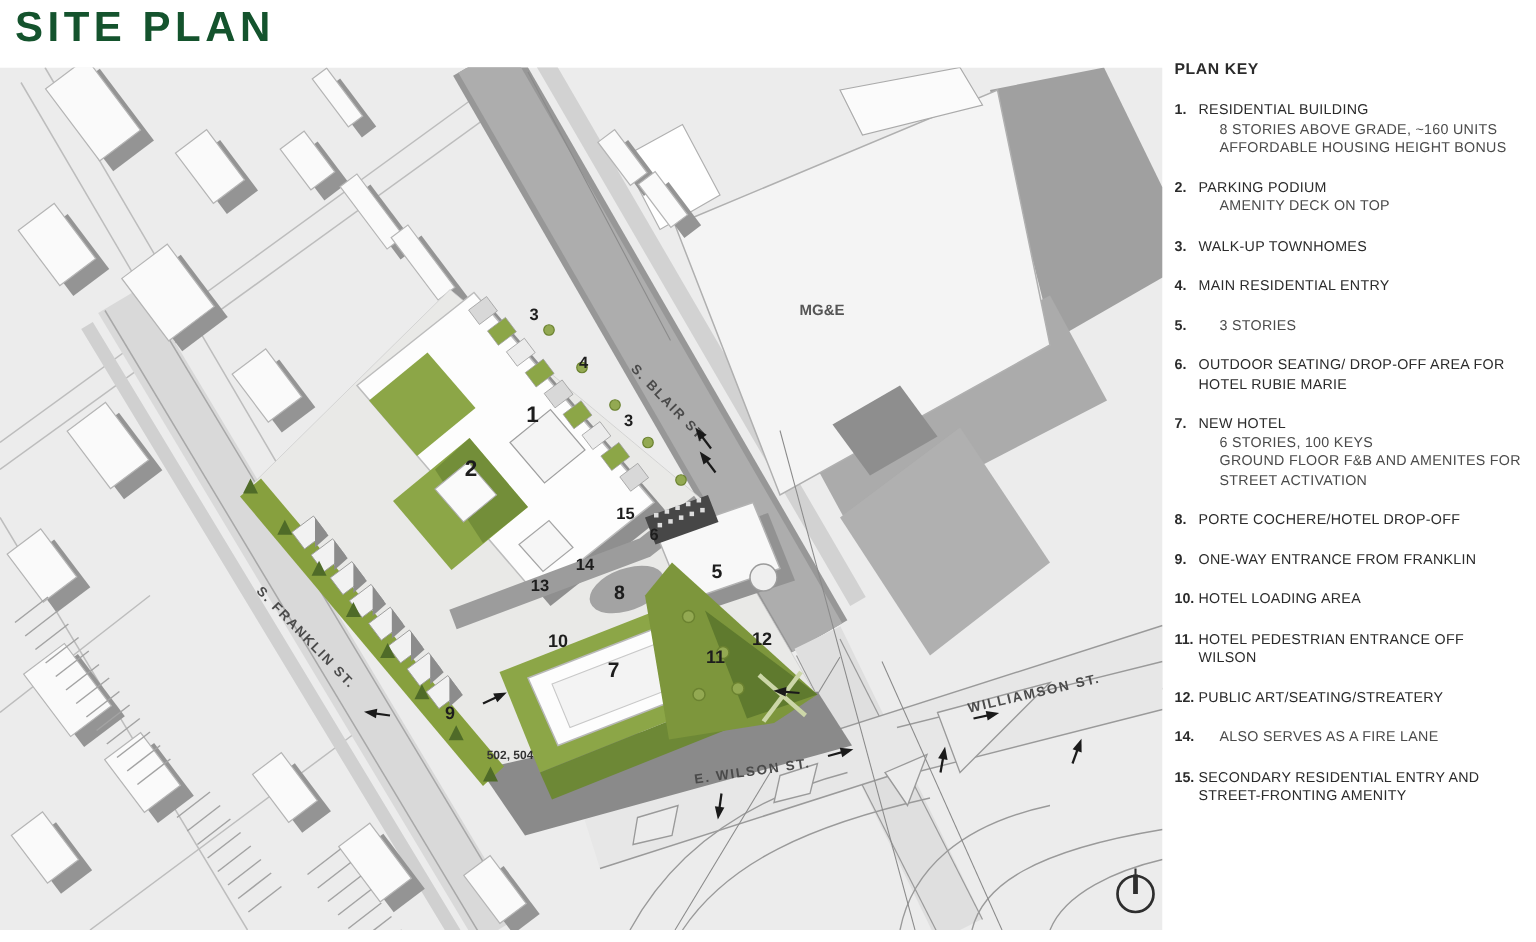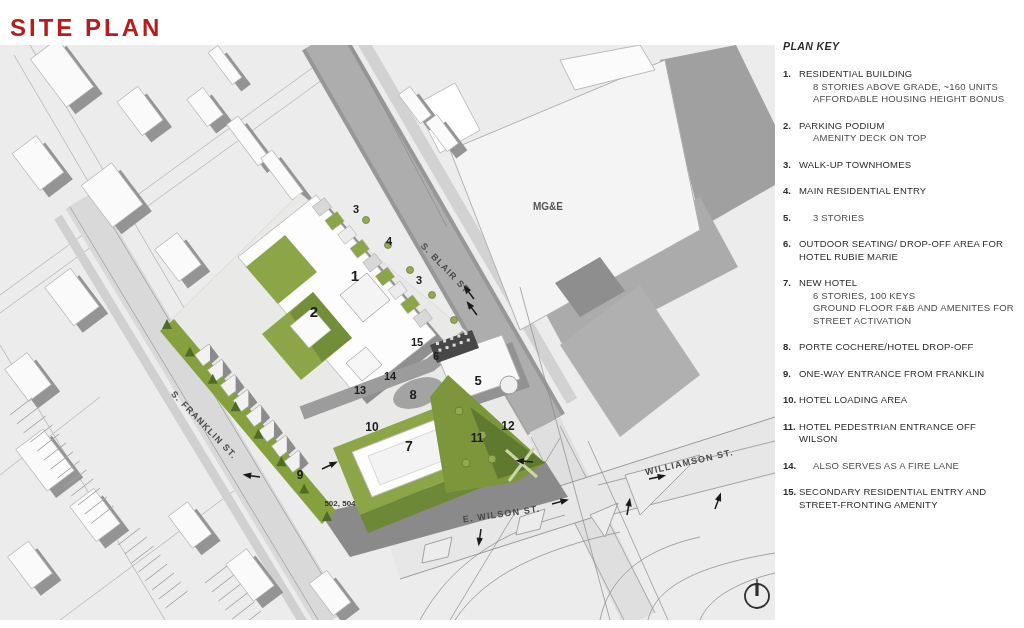--- a/index.html
+++ b/index.html
@@ -1,23 +1,23 @@
 <!DOCTYPE html>
 <html><head>
 <meta charset="utf-8">
 <style>
   html,body{margin:0;padding:0;background:#ffffff;}
   body{width:1024px;height:628px;position:relative;overflow:hidden;
        font-family:"Liberation Sans",sans-serif;-webkit-font-smoothing:antialiased;}
-  .page-title{position:absolute;left:10px;top:14px;font-size:24px;font-weight:bold;
-       letter-spacing:3px;color:#b91c1c;}
+  .page-title{position:absolute;left:10px;top:2px;font-size:28px;font-weight:bold;
+       letter-spacing:3px;color:#14532d;}
   .plan-wrap{position:absolute;left:0;top:45px;width:775px;height:575px;}
   svg text{font-family:"Liberation Sans",sans-serif;}
   .plan-key{position:absolute;left:783px;top:40px;width:234px;color:#2b2b2b;}
-  .pk-heading{font-size:10.5px;font-weight:bold;letter-spacing:.4px;margin-bottom:16px;font-style:italic;}
+  .pk-heading{font-size:10.5px;font-weight:bold;letter-spacing:.4px;margin-bottom:16px;}
   .pk-item{display:flex;margin-bottom:14px;}
   .pk-num{width:16px;flex:0 0 16px;font-size:9.5px;font-weight:bold;line-height:12.5px;}
   .pk-body{flex:1;}
   .pk-label{font-size:9.5px;font-weight:normal;line-height:12.5px;letter-spacing:.2px;}
   .pk-sub{font-size:9.5px;font-weight:normal;color:#4b4b4b;line-height:12.5px;
           margin-left:14px;letter-spacing:.2px;}
 </style>
 </head>
 <body>
 
@@ -389,20 +389,26 @@
           <div class="pk-label">HOTEL LOADING AREA</div>
         </div>
       </div>
       <div class="pk-item">
         <div class="pk-num">11.</div>
         <div class="pk-body">
           <div class="pk-label">HOTEL PEDESTRIAN ENTRANCE OFF WILSON</div>
         </div>
       </div>
       <div class="pk-item">
+        <div class="pk-num">12.</div>
+        <div class="pk-body">
+          <div class="pk-label">PUBLIC ART/SEATING/STREATERY</div>
+        </div>
+      </div>
+      <div class="pk-item">
         <div class="pk-num">14.</div>
         <div class="pk-body">
           <div class="pk-sub">ALSO SERVES AS A FIRE LANE</div>
         </div>
       </div>
       <div class="pk-item">
         <div class="pk-num">15.</div>
         <div class="pk-body">
           <div class="pk-label">SECONDARY RESIDENTIAL ENTRY AND STREET-FRONTING AMENITY</div>
         </div>

